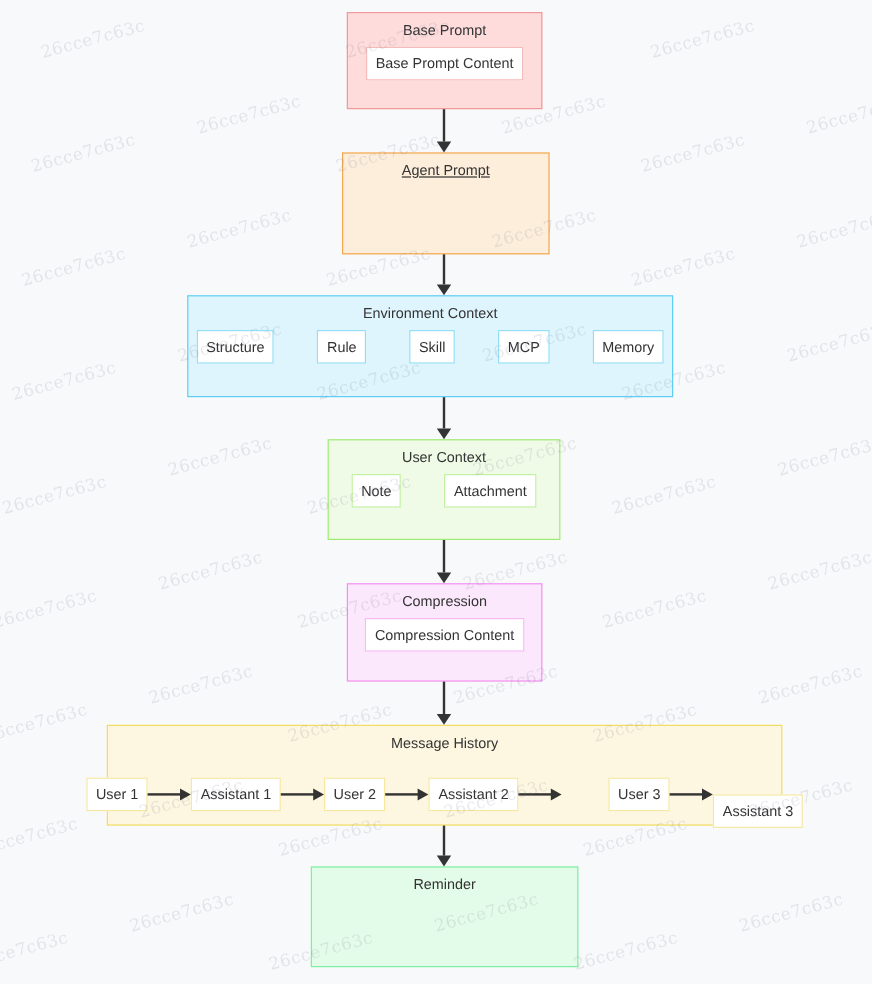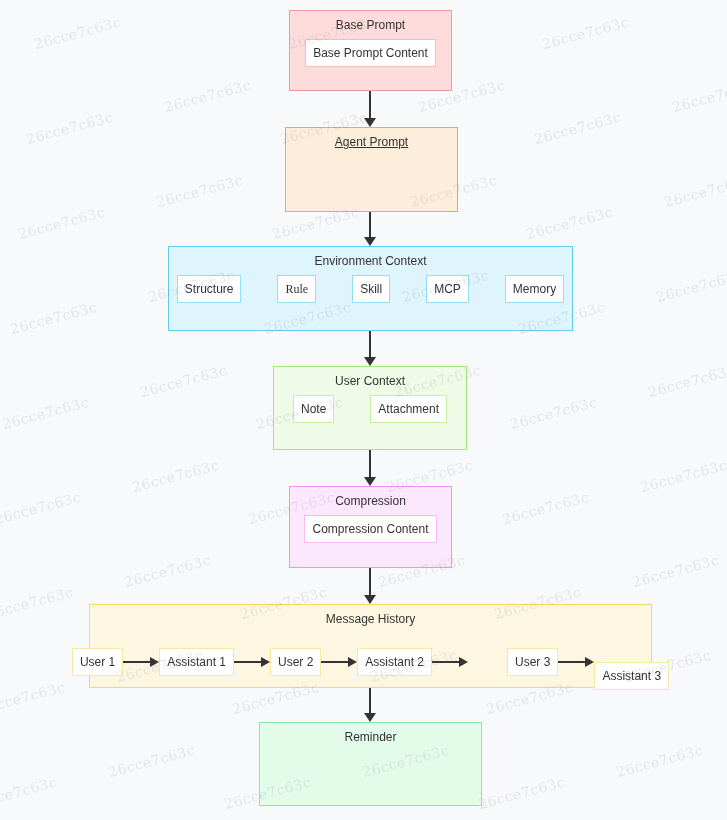--- a/index.html
+++ b/index.html
@@ -99,25 +99,25 @@
     <div class="gtitle">Base Prompt</div>
     <div class="items">
       <div class="item" style="border-color: rgb(245, 188, 188);">Base Prompt Content</div>
     </div>
   </div>
 
   <div class="group" style="left: 285px; top: 127px; width: 173px; height: 85px; background: rgb(253, 238, 220); border-color: rgb(243, 167, 79); text-decoration: underline;">
     <div class="gtitle">Agent Prompt</div>
   </div>
 
-  <div class="group" style="left: 168px; top: 246px; width: 405px; height: 85px; background: rgb(222, 245, 253); border-color: rgb(96, 206, 242);">
+  <div class="group" style="left: 156px; top: 246px; width: 405px; height: 85px; background: rgb(222, 245, 253); border-color: rgb(96, 206, 242);">
     <div class="gtitle">Environment Context</div>
     <div class="items">
       <div class="item" style="border-color: rgb(149, 223, 246);">Structure</div>
-      <div class="item" style="border-color: rgb(149, 223, 246); font-family: Liberation Serif, serif;">Rule</div>
+      <div class="item" style="border-color: rgb(149, 223, 246);">Rule</div>
       <div class="item" style="border-color: rgb(149, 223, 246);">Skill</div>
       <div class="item" style="border-color: rgb(149, 223, 246);">MCP</div>
       <div class="item" style="border-color: rgb(149, 223, 246);">Memory</div>
     </div>
   </div>
 
   <div class="group" style="left: 273px; top: 366px; width: 194px; height: 84px; background: rgb(239, 251, 230); border-color: rgb(160, 235, 116);">
     <div class="gtitle">User Context</div>
     <div class="items">
       <div class="item" style="border-color: rgb(194, 241, 162);">Note</div>

